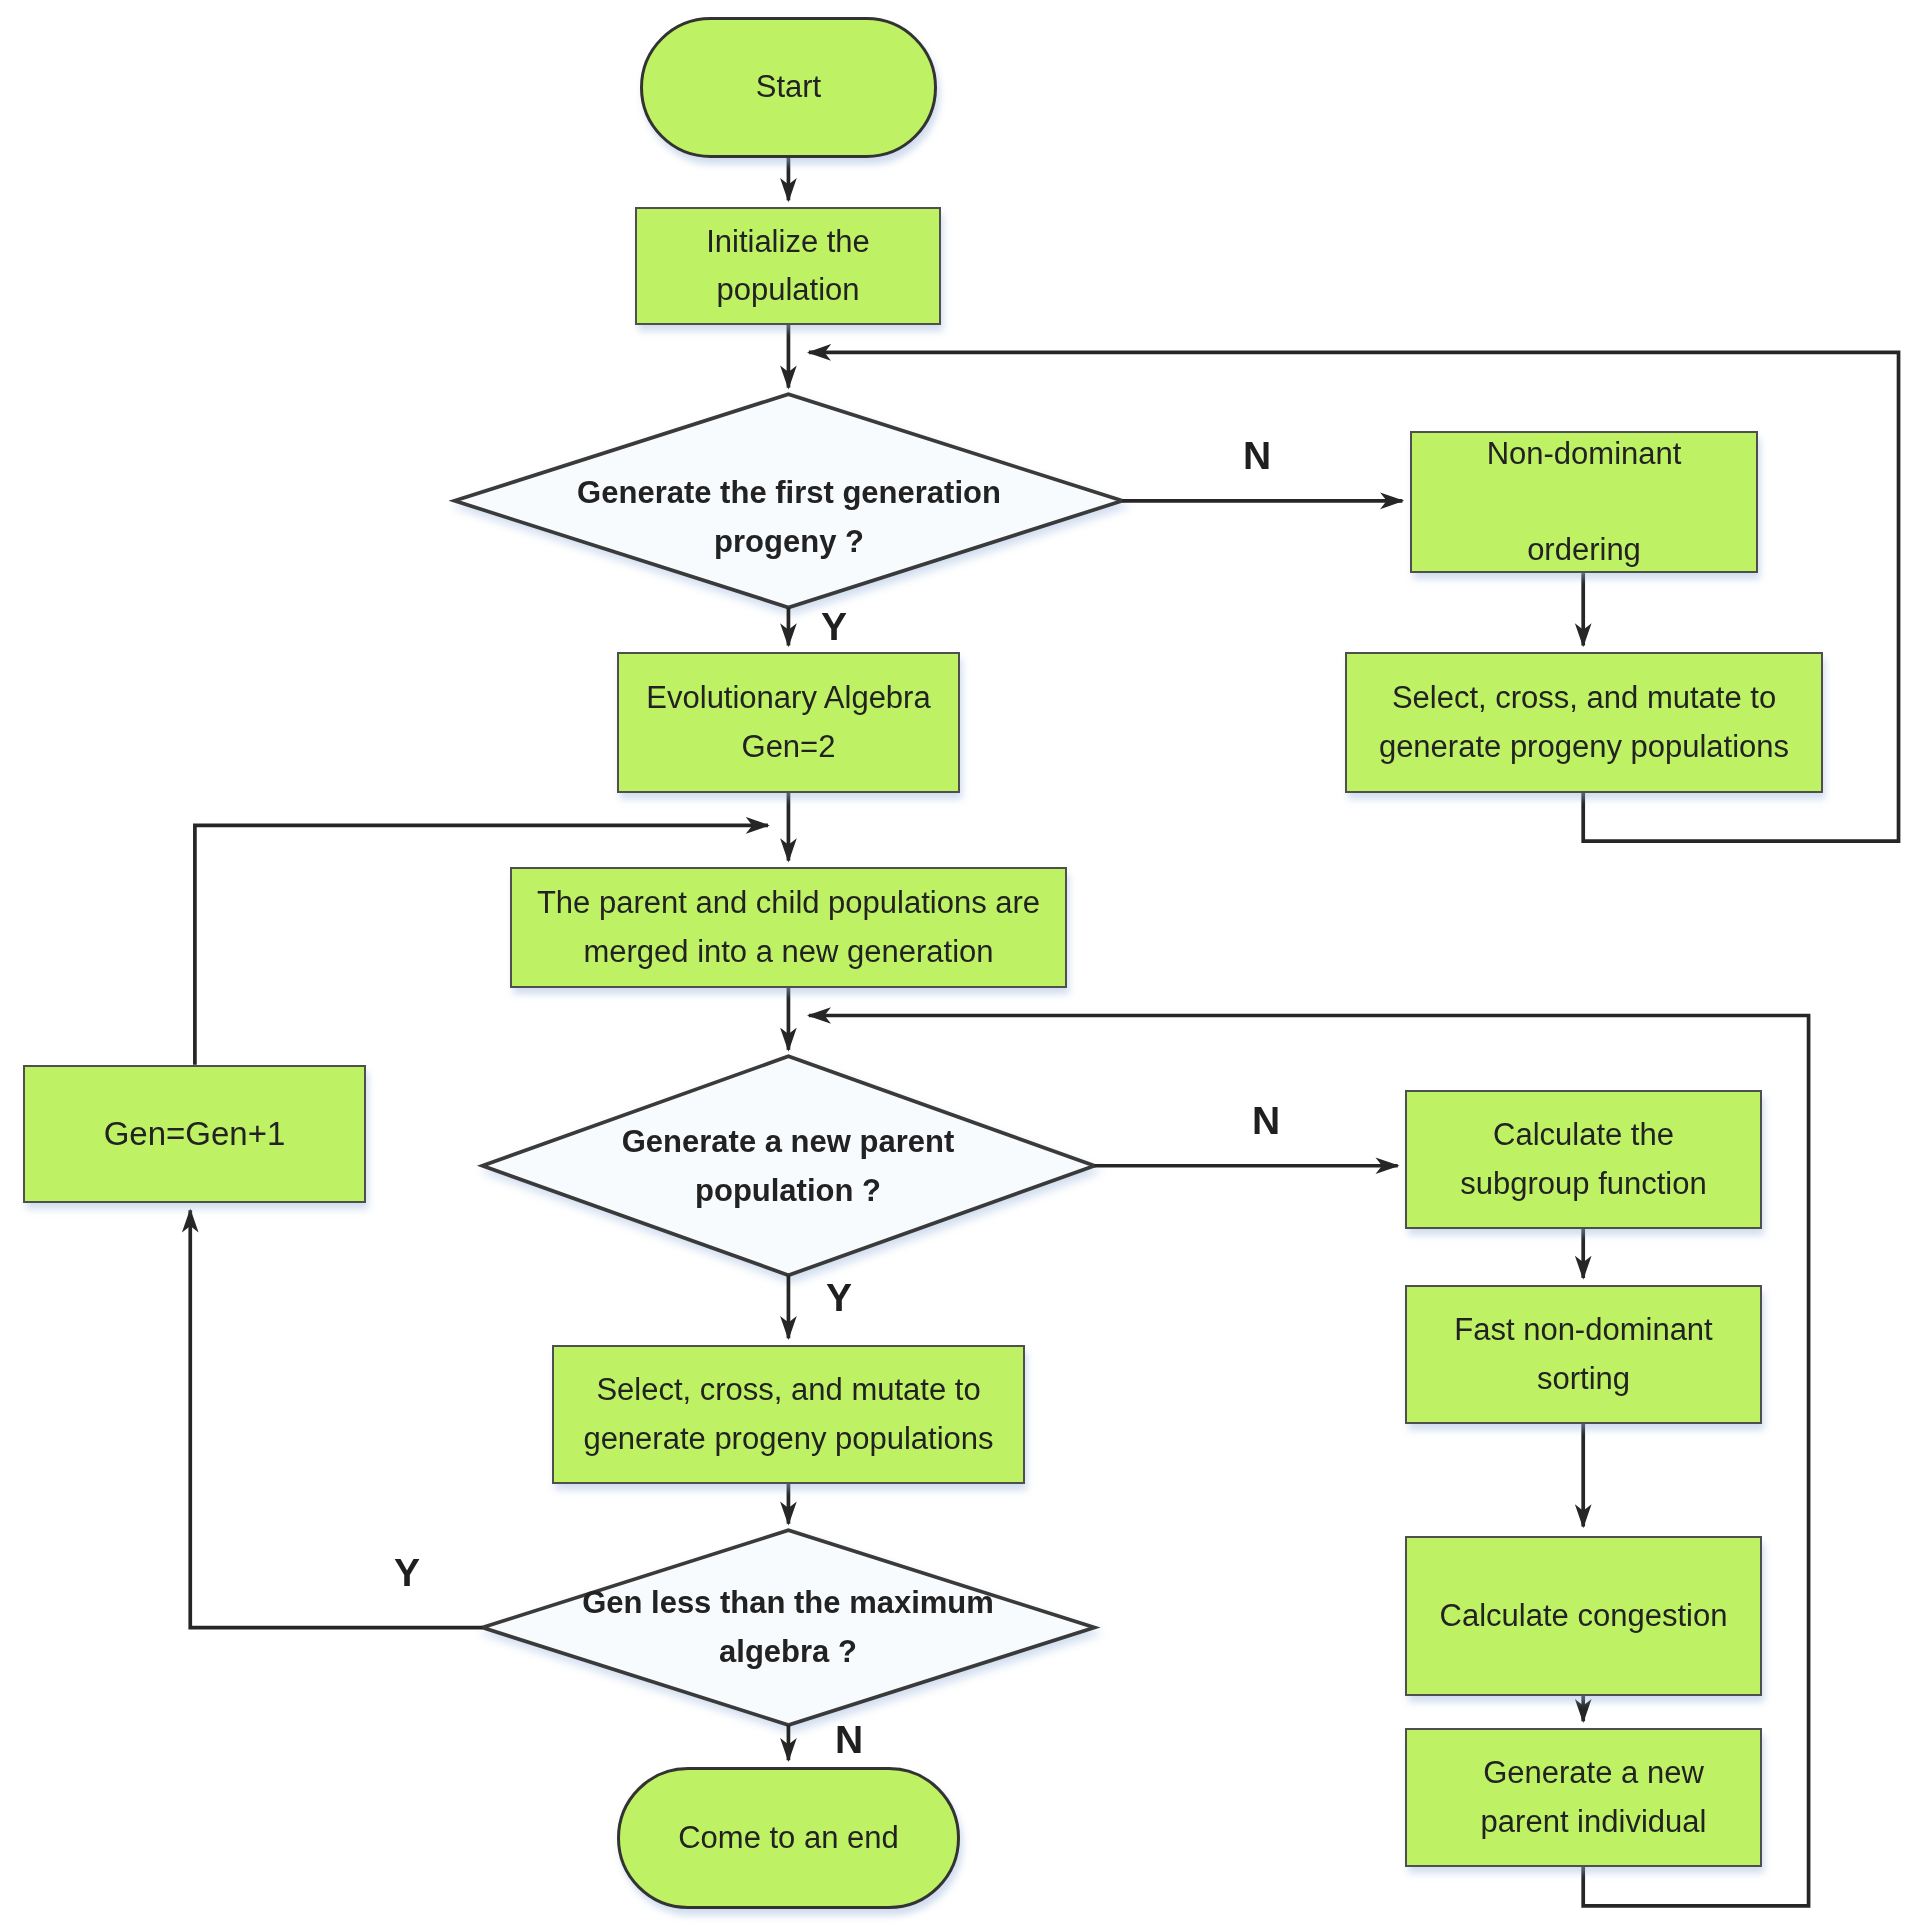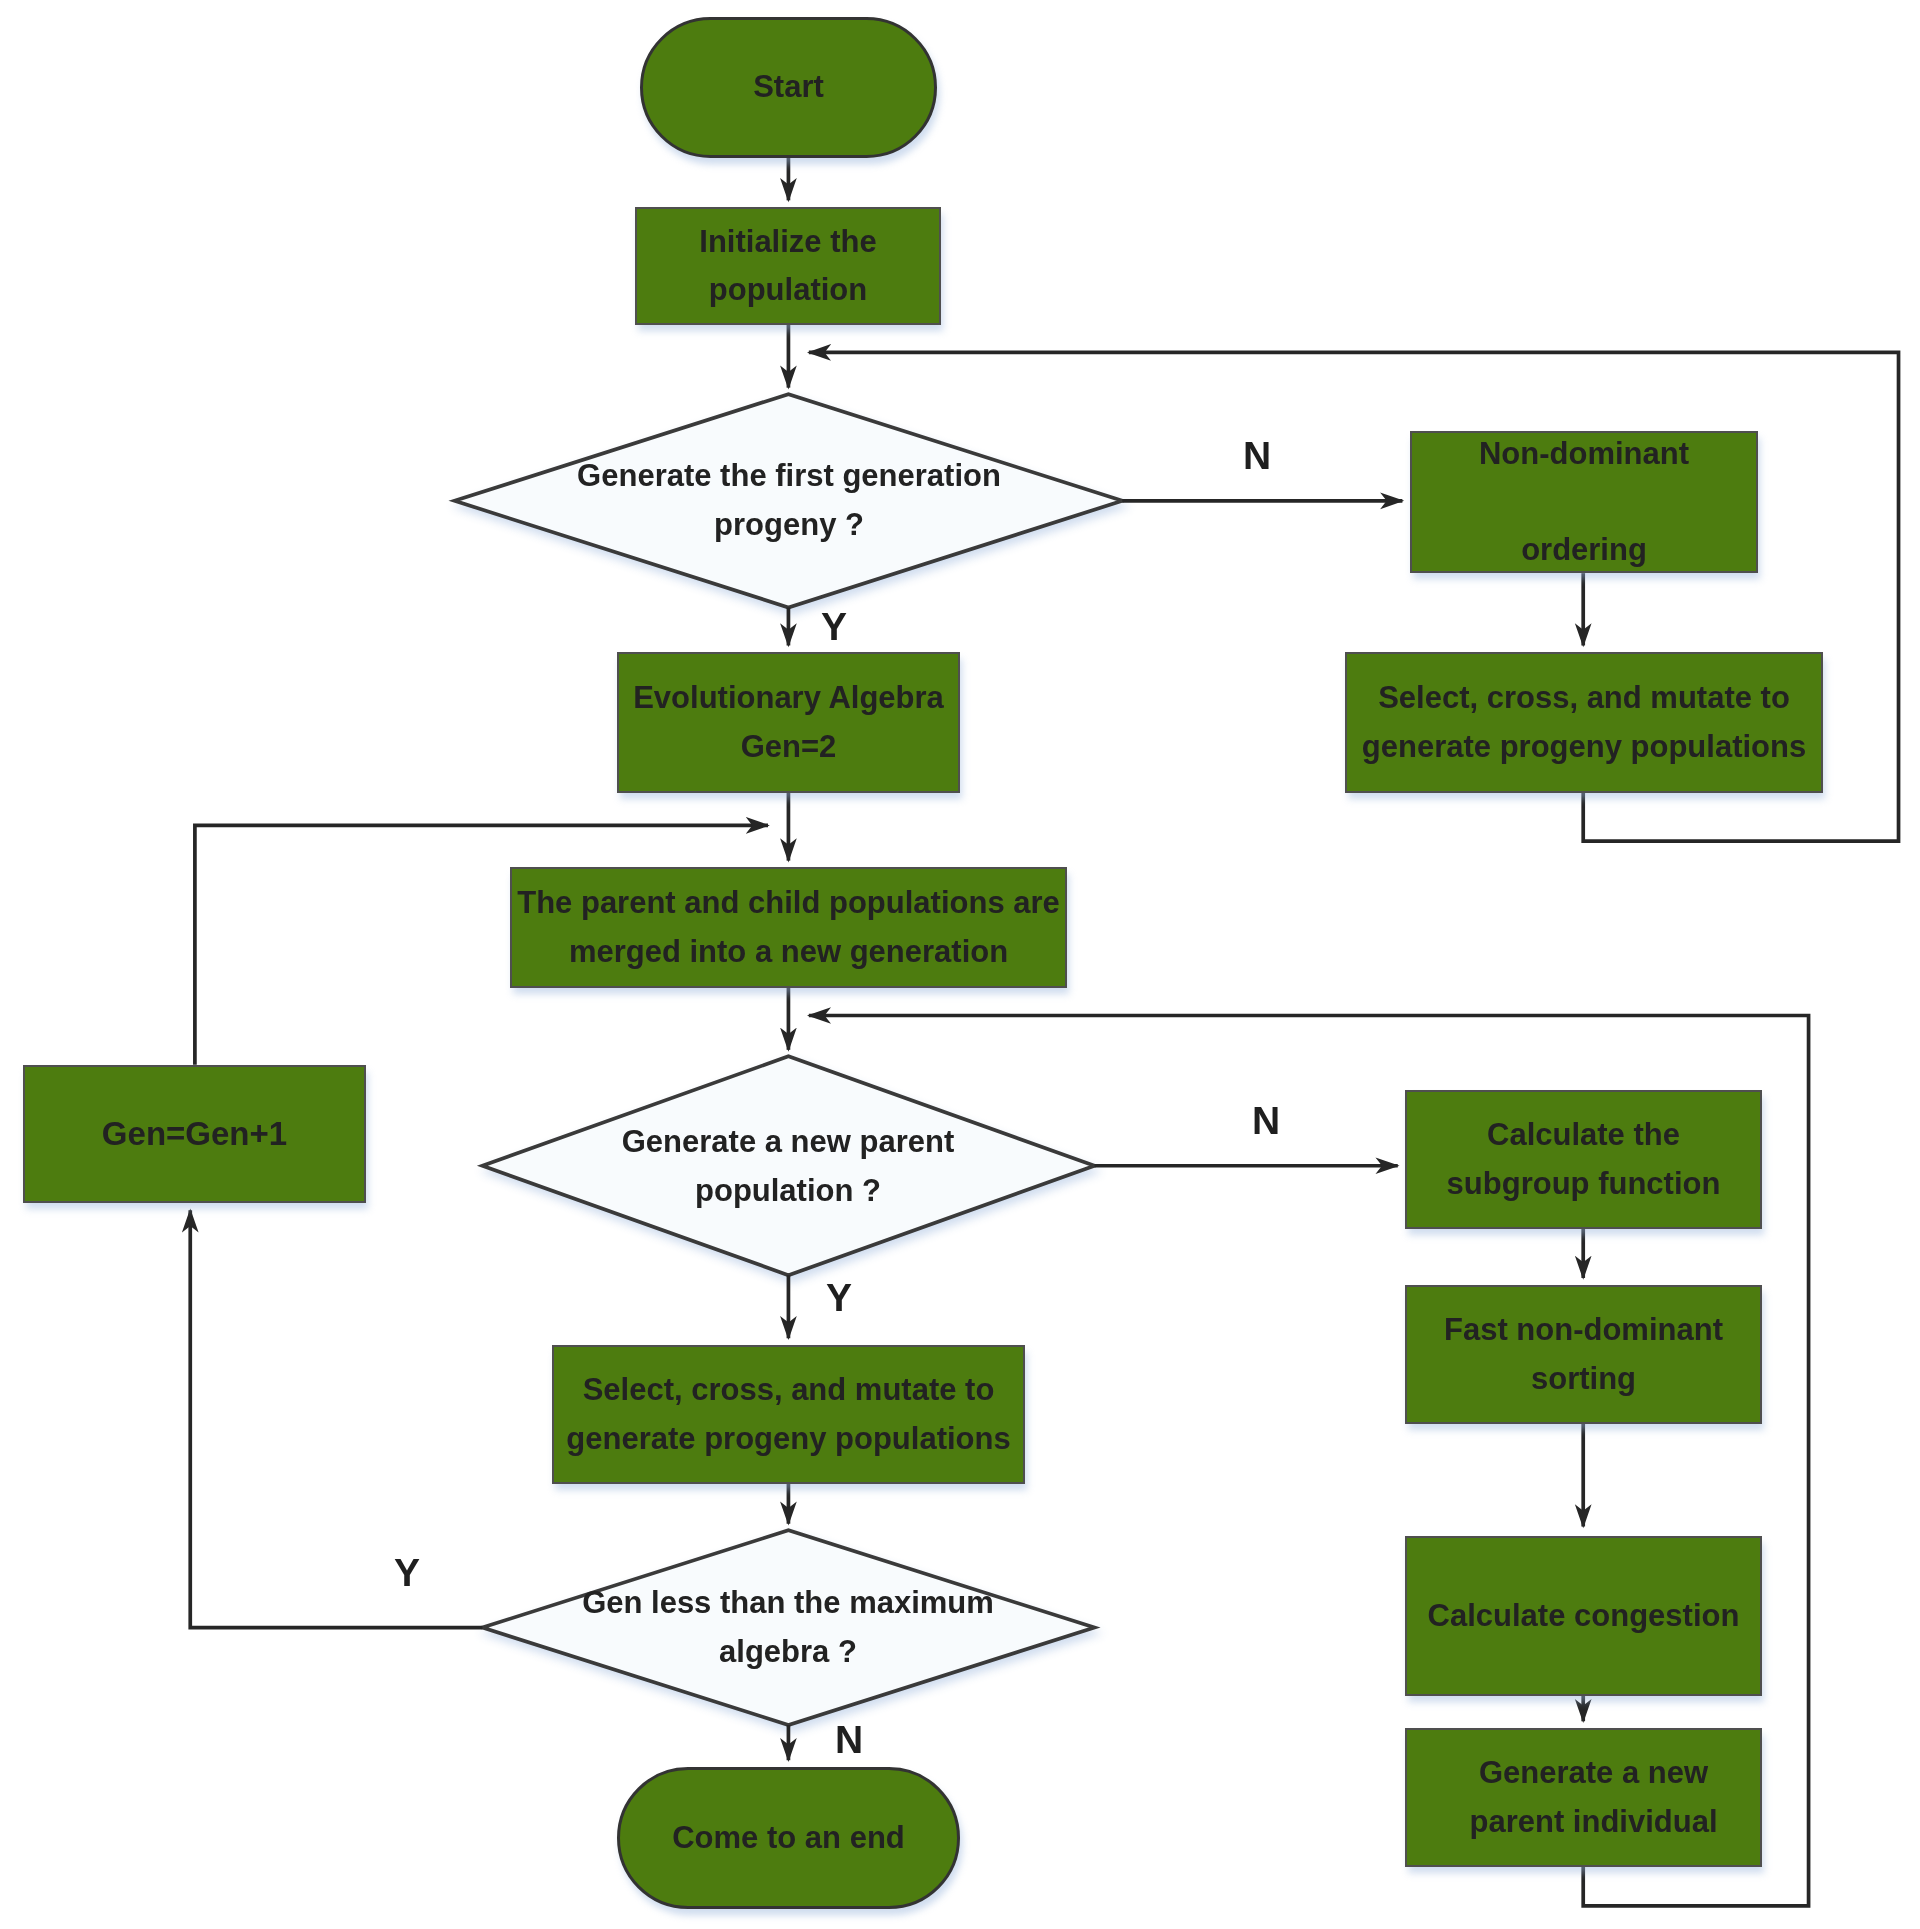--- a/index.html
+++ b/index.html
@@ -10,24 +10,24 @@
     font-family:"Liberation Sans", sans-serif;
     color:#222222;
   }
   #connector-layer{position:absolute;left:0;top:0;width:1920px;height:1929px;}
   .edge{fill:none;stroke:#262626;stroke-width:4;}
   .diamond{fill:#f8fbfd;stroke:#3a3a3a;stroke-width:4;filter:drop-shadow(3px 6px 5px rgba(150,180,220,0.45));}
   .node{
     position:absolute;
     display:flex;flex-direction:column;justify-content:center;align-items:center;
     text-align:center;
-    background:#4d7c0f;
+    background:#bef264;
     border:2.8px solid #4f4f4f;
     box-sizing:border-box;
-    font-size:31px;font-weight:700;line-height:1.55;
+    font-size:31px;font-weight:400;line-height:1.55;
     box-shadow:2.8px 6.5px 7.4px rgba(150,180,220,0.45);
   }
   .stadium{
     border-radius:74px;
     border:3.7px solid #333333;
   }
   .dtext{
     position:absolute;
     display:flex;flex-direction:column;justify-content:center;align-items:center;
     text-align:center;
@@ -82,21 +82,21 @@
 
   <div class="node stadium" style="left:640px;top:16.7px;width:297px;height:141px;">
     <span class="line">Start</span>
   </div>
 
   <div class="node" style="left:635px;top:207px;width:306px;height:118px;">
     <span class="line">Initialize the</span>
     <span class="line">population</span>
   </div>
 
-  <div class="dtext" style="left:455px;top:394px;width:668px;height:213px;">
+  <div class="dtext" style="left:455px;top:411px;width:668px;height:213px;">
     <span class="line">Generate the first generation</span>
     <span class="line">progeny ?</span>
   </div>
 
   <div class="node" style="left:617px;top:652px;width:343px;height:141px;">
     <span class="line">Evolutionary Algebra</span>
     <span class="line">Gen=2</span>
   </div>
 
   <div class="node" style="left:510px;top:867px;width:557px;height:121px;">

